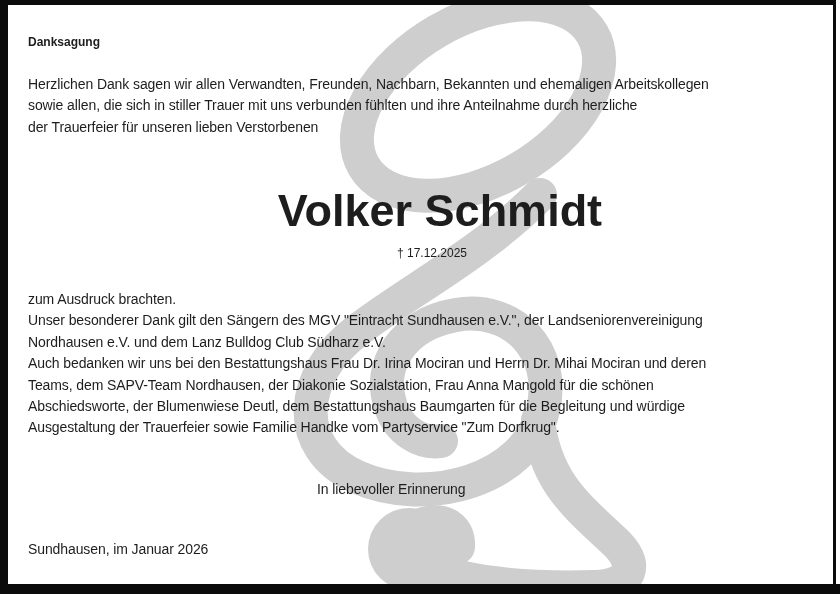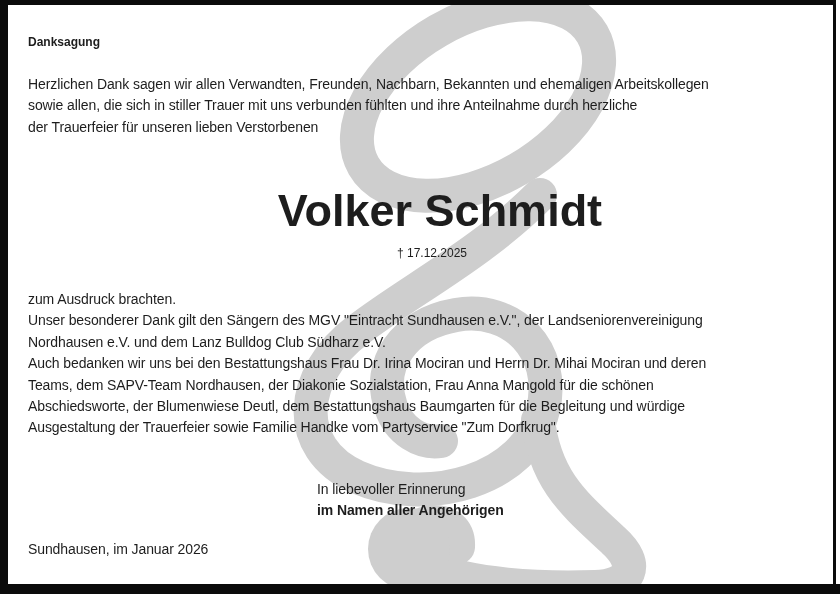--- a/index.html
+++ b/index.html
@@ -80,16 +80,15 @@
   <div>Unser besonderer Dank gilt den Sängern des MGV "Eintracht Sundhausen e.V.", der Landseniorenvereinigung</div>
   <div>Nordhausen e.V. und dem Lanz Bulldog Club Südharz e.V.</div>
   <div>Auch bedanken wir uns bei den Bestattungshaus Frau Dr. Irina Mociran und Herrn Dr. Mihai Mociran und deren</div>
   <div>Teams, dem SAPV-Team Nordhausen, der Diakonie Sozialstation, Frau Anna Mangold für die schönen</div>
   <div>Abschiedsworte, der Blumenwiese Deutl, dem Bestattungshaus Baumgarten für die Begleitung und würdige</div>
   <div>Ausgestaltung der Trauerfeier sowie Familie Handke vom Partyservice "Zum Dorfkrug".</div>
 </div>
 
 <div id="closing" class="textblock body-text">
   <div>In liebevoller Erinnerung</div>
-  <div class="bold-line">im Namen aller Angehörigen</div>
 </div>
 
 <div id="footer-line" class="textblock body-text">Sundhausen, im Januar 2026</div>
 
 </body></html>

